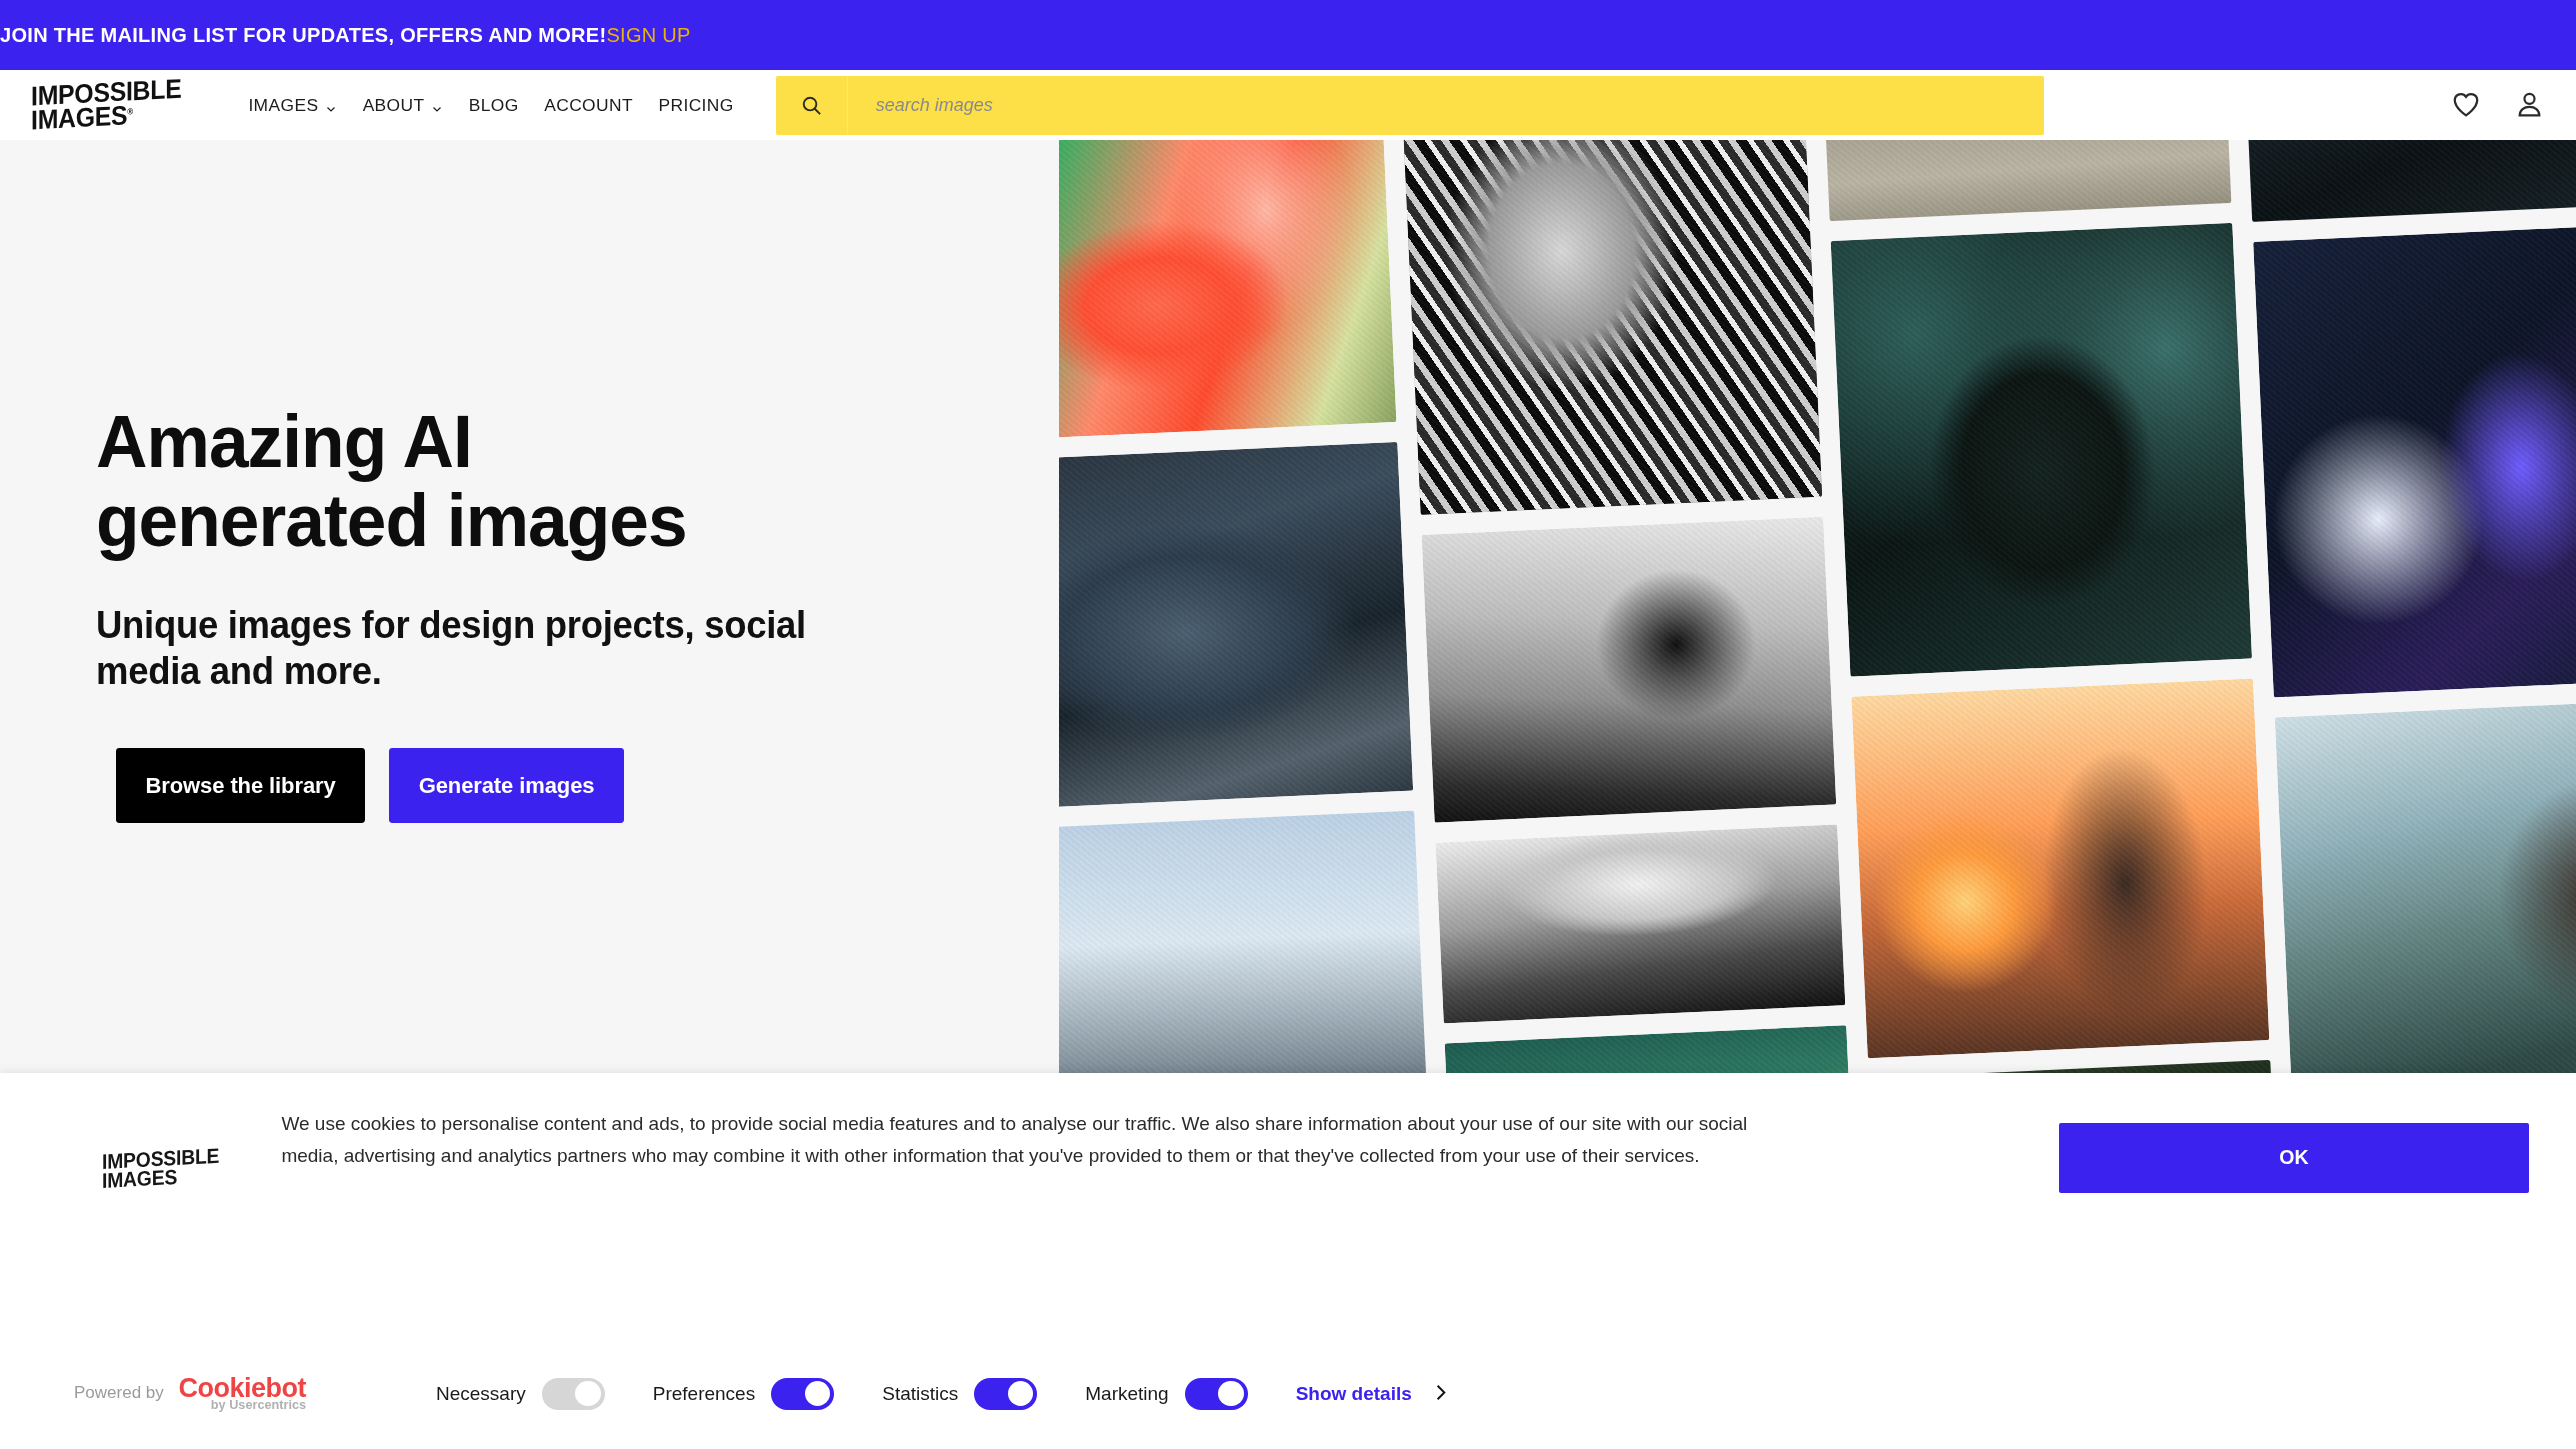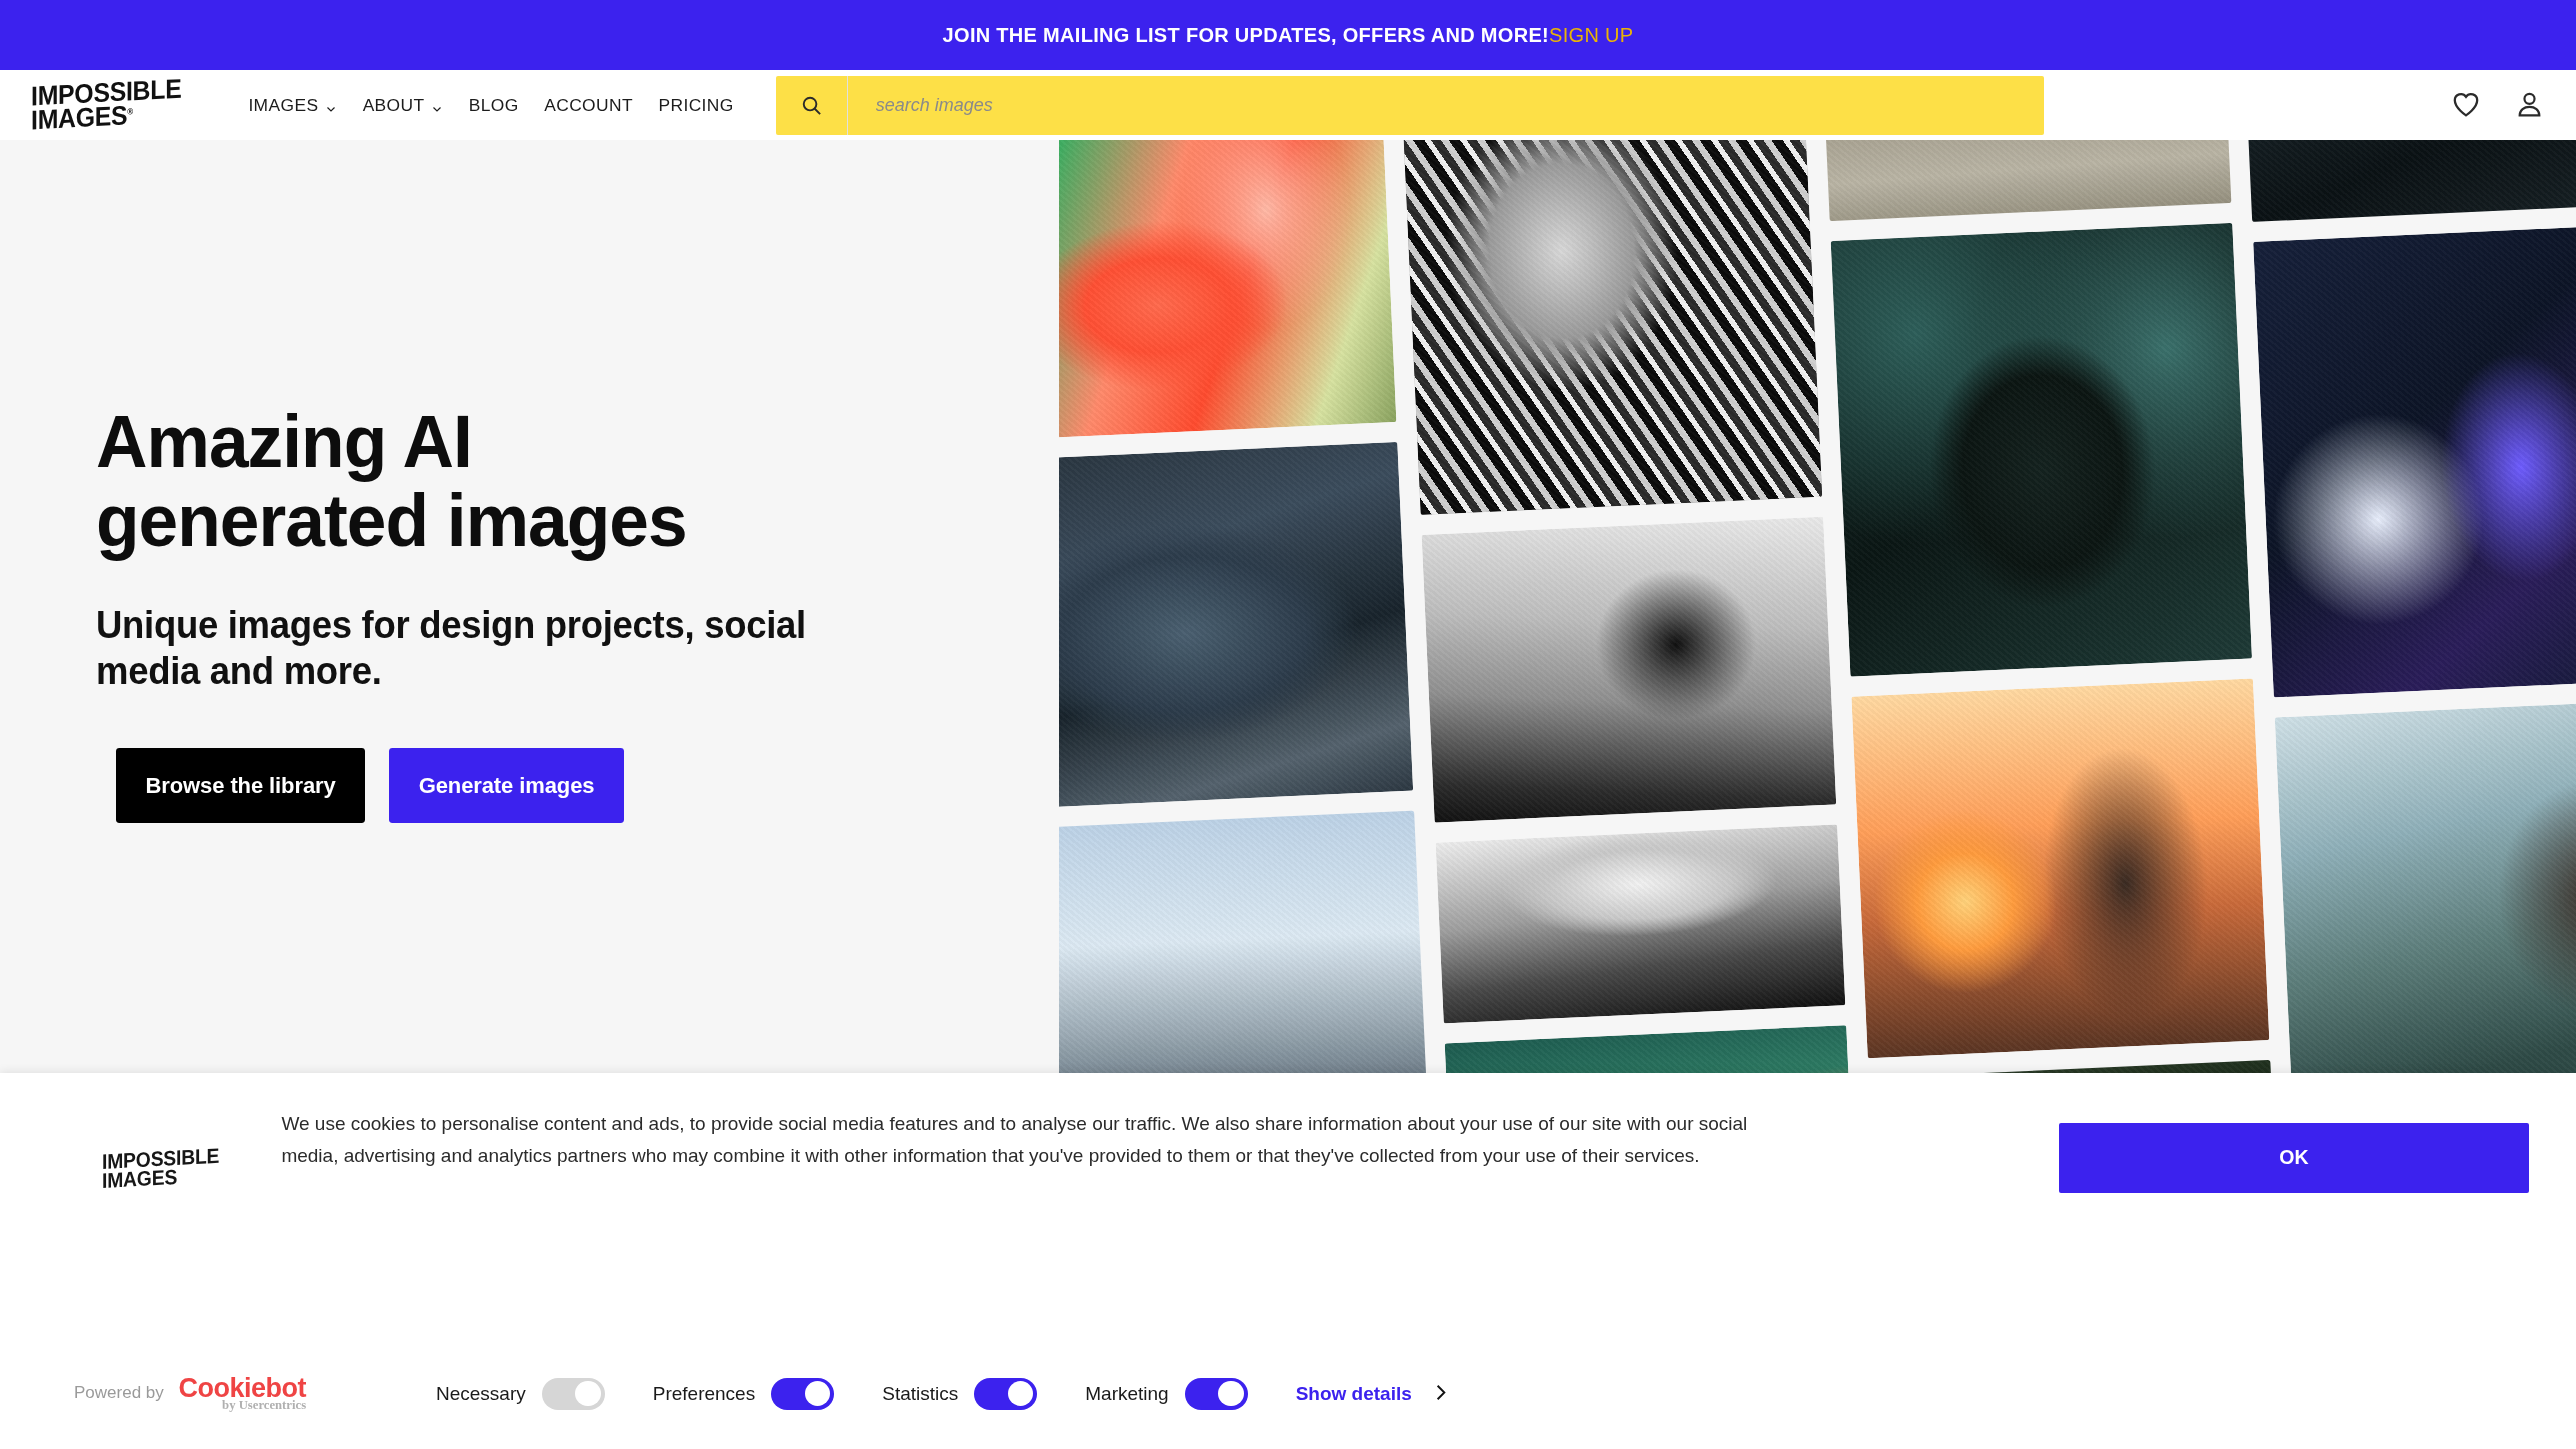--- a/index.html
+++ b/index.html
@@ -7,21 +7,21 @@
     width:2576px; height:1449px;
     font-family:"Liberation Sans", sans-serif;
     background:#ffffff;
     overflow:hidden;
   }
 
   
   .announce {
     height:70px;
     background:#3c22ee;
-    display:flex; align-items:center; justify-content:center;
+    display:flex; align-items:center; justify-content:flex-start;
     color:#ffffff;
     letter-spacing:0.3px;
   }
   .announce-text {
     font-size:20px; font-weight:700;
   }
   .announce-link {
     font-size:20px; font-weight:400; color:#eab308;
     text-decoration:none; margin-left:0;
   }
@@ -251,21 +251,21 @@
   }
 
   .cookie-bottom {
     height:111px; display:flex; align-items:center;
     padding:0 47px 0 74px;
   }
   .poweredby { display:flex; align-items:center; gap:14.8px; width:362px; flex:0 0 362px; }
   .pb-text { font-size:17px; color:#9a9a9a; font-weight:500; }
   .pb-logo { line-height:1; }
   .pb-logo-main { font-size:27px; font-weight:600; color:#ef4444; letter-spacing:-0.5px; display:block; }
-  .pb-logo-sub { font-size:12.7px; font-weight:600; color:#b0b0b0; display:block; text-align:right; margin-top:-2.7px;font-family:Liberation Serif, serif; }
+  .pb-logo-sub { font-size:12.7px; font-weight:600; color:#b0b0b0; display:block; text-align:right; margin-top:-2.7px; }
 
   .toggles { display:flex; align-items:center; gap:0; flex:1; }
   .toggle-group { display:flex; align-items:center; gap:16px; margin-right:48px; }
   .toggle-label { font-size:19px; font-weight:400; color:#1a1a1a; white-space:nowrap; }
   .switch {
     width:63px; height:32px; border-radius:17.4px;
     position:relative; cursor:pointer; flex:0 0 63px;
   }
   .switch.on  { background:#3c22ee; }
   .switch.off { background:#d6d6d6; cursor:default; }

